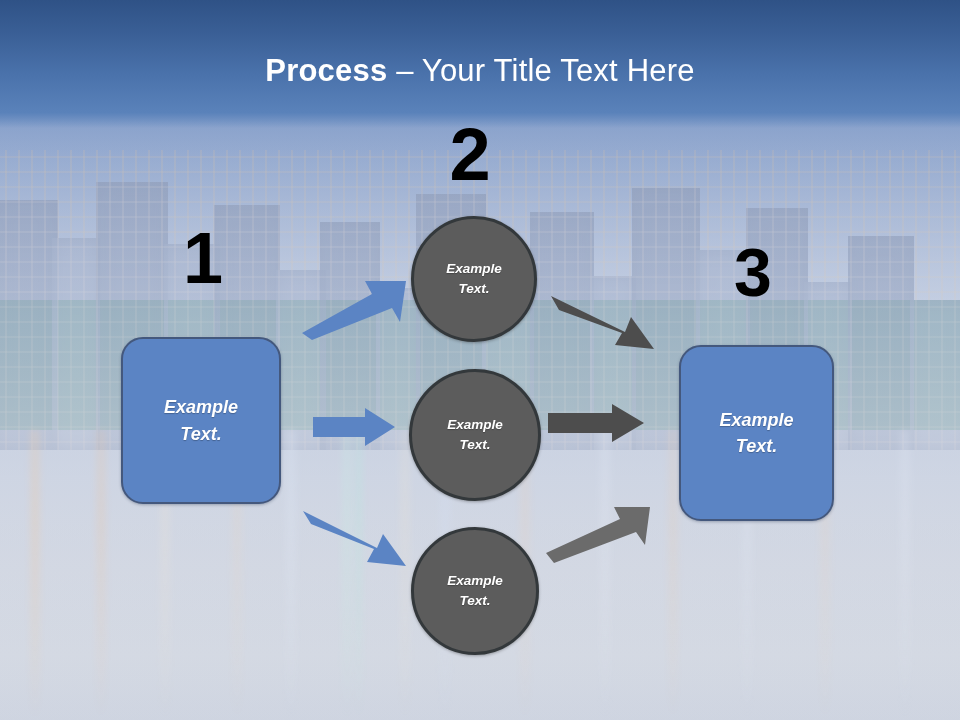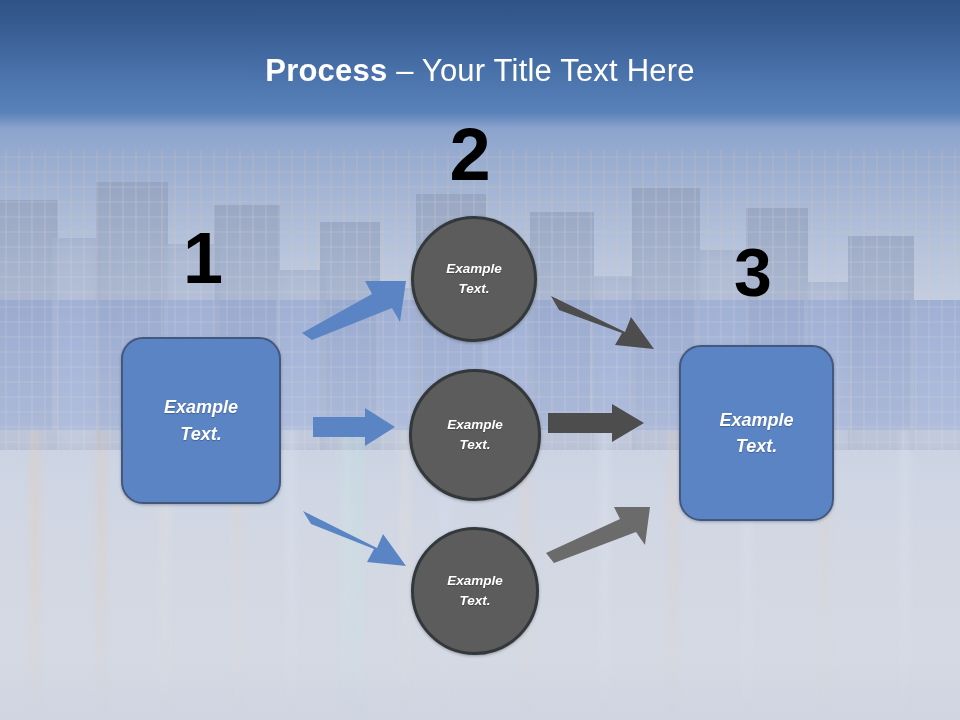--- a/index.html
+++ b/index.html
@@ -9,21 +9,21 @@
   }
   body {
     font-family: "Liberation Sans", sans-serif;
   }
 
   .slide {
     position: relative;
     width: 960px;
     height: 720px;
     overflow: hidden;
-    background: #1d4ed8;
+    background: #15803d;
     text-decoration: underline;
   }
 
   
   .bg { position: absolute; inset: 0; overflow: hidden; }
 
   
   .bg-sky {
     position: absolute; left: 0; right: 0; top: 0; height: 300px;
     background: linear-gradient(to bottom,

